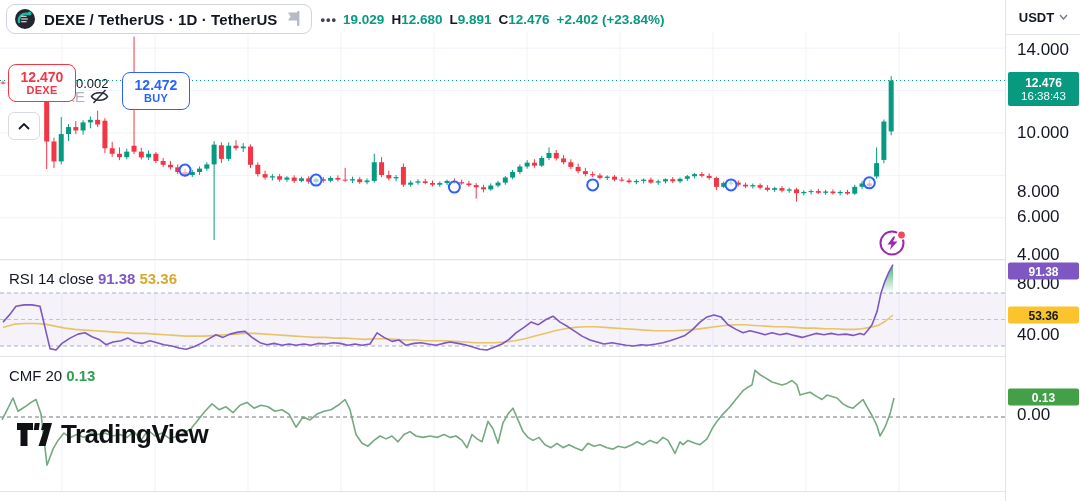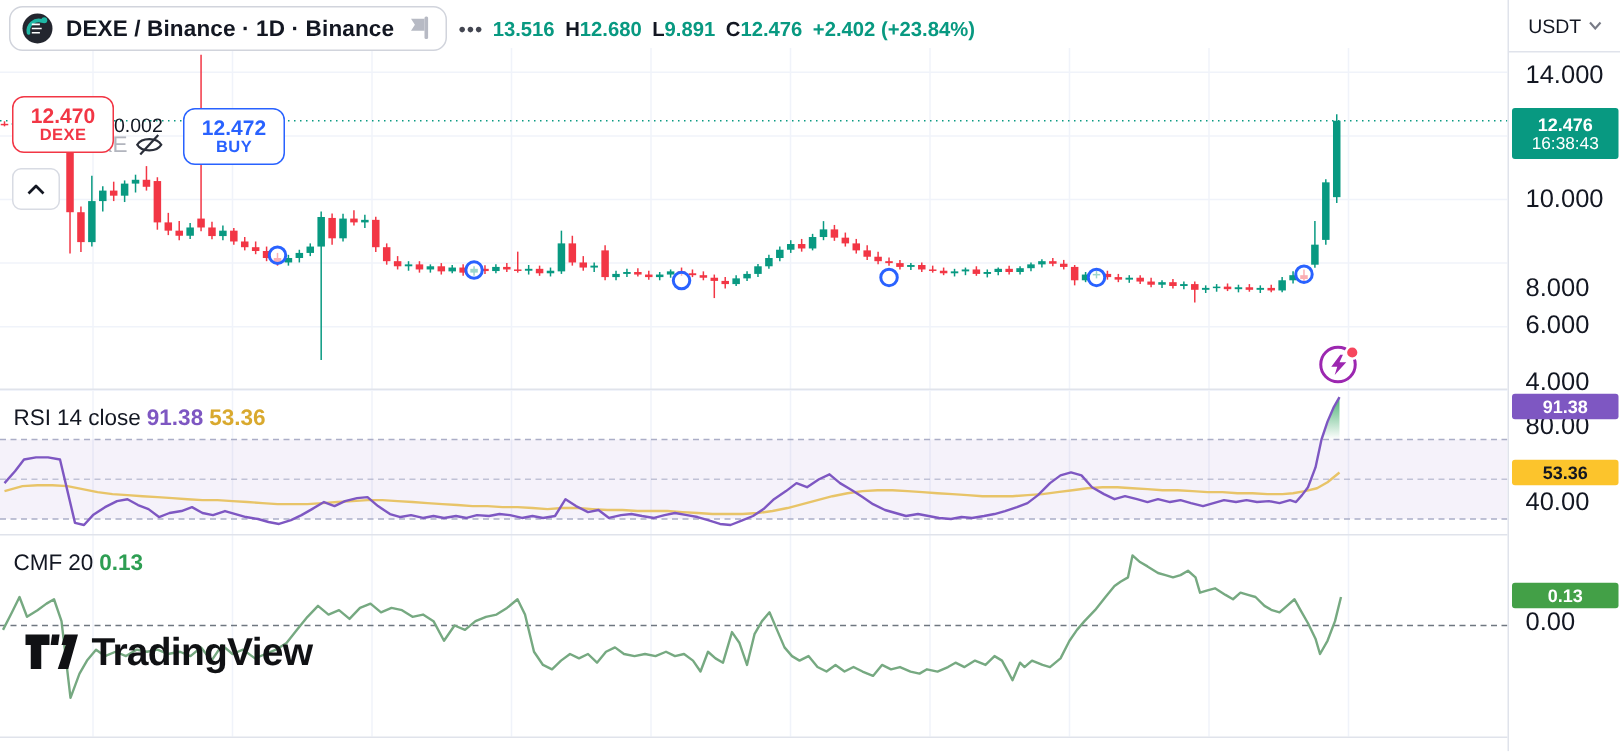--- a/index.html
+++ b/index.html
@@ -38,21 +38,21 @@
         border-radius:6px;background:#fff;display:flex;align-items:center;justify-content:center;z-index:5;cursor:pointer;}
   
   .watermark{position:absolute;left:16px;top:419px;display:flex;align-items:center;gap:7px;z-index:5;}
   .watermark .wm-text{font-size:26px;font-weight:800;color:#101114;letter-spacing:-.5px;}
   
   .flash{position:absolute;left:877px;top:227px;width:32px;height:32px;z-index:5;cursor:pointer;}
   
   .scale{position:absolute;left:1005px;top:0;width:75px;height:501px;background:#fff;
          border-left:1px solid #e0e3eb;z-index:7;}
   .scale-head{position:absolute;left:0;top:0;width:75px;height:34px;border-bottom:1px solid #e0e3eb;
-         display:flex;align-items:center;justify-content:center;gap:5px;font-size:13px;font-weight:400;cursor:pointer;}
+         display:flex;align-items:center;justify-content:center;gap:5px;font-size:13px;font-weight:700;cursor:pointer;}
   .tick{position:absolute;left:11px;font-size:17px;color:#131722;transform:translateY(-50%);white-space:nowrap;}
   .pbox{position:absolute;left:2px;width:71px;border-radius:2px;display:flex;flex-direction:column;
         align-items:center;justify-content:center;font-size:12px;font-weight:700;transform:translateY(-50%);}
 </style>
 </head>
 <body>
 
 <div class="app">
 
   <svg class="chart" id="chart" width="1080" height="501">
@@ -349,29 +349,29 @@
   <div class="sep-h" style="top:491px"></div>
 
   <div class="toolbar">
     <div class="symbol-box">
       <svg width="22" height="22" viewBox="0 0 22 22">
         <circle cx="11" cy="11" r="10" fill="#23262f"></circle>
         <path d="M5 14 a7 7 0 0 1 9-8" stroke="#1fb8a5" stroke-width="2.4" fill="none" stroke-linecap="round"></path>
         <circle cx="15.5" cy="5.5" r="2" fill="#1fb8a5"></circle>
         <path d="M7.2 8.2 h5.4 M7.2 11 h6.6 M7.2 13.8 h5.4" stroke="#fff" stroke-width="1.1"></path>
       </svg>
-      <span class="symbol-title">DEXE / Binance · 1D · Binance</span>
+      <span class="symbol-title">DEXE / TetherUS · 1D · TetherUS</span>
       <svg width="16" height="18" viewBox="0 0 16 18">
         <rect x="12" y="1" width="2.4" height="15" rx="1" fill="#b7bac4"></rect>
         <path d="M12 2.5 H3 l2.6 4 L3 10.5 h9 z" fill="#b7bac4"></path>
       </svg>
     </div>
     <span class="more-dots">•••</span>
     <div class="ohlc">
-      <span class="vl">13.516</span>
+      <span class="vl">19.029</span>
       <span><span class="lt">H</span><span class="vl">12.680</span></span>
       <span><span class="lt">L</span><span class="vl">9.891</span></span>
       <span><span class="lt">C</span><span class="vl">12.476</span></span>
       <span class="vl">+2.402 (+23.84%)</span>
     </div>
   </div>
 
   <div class="trade">
     <div class="tbtn sell">
       <span class="p">12.470</span>

